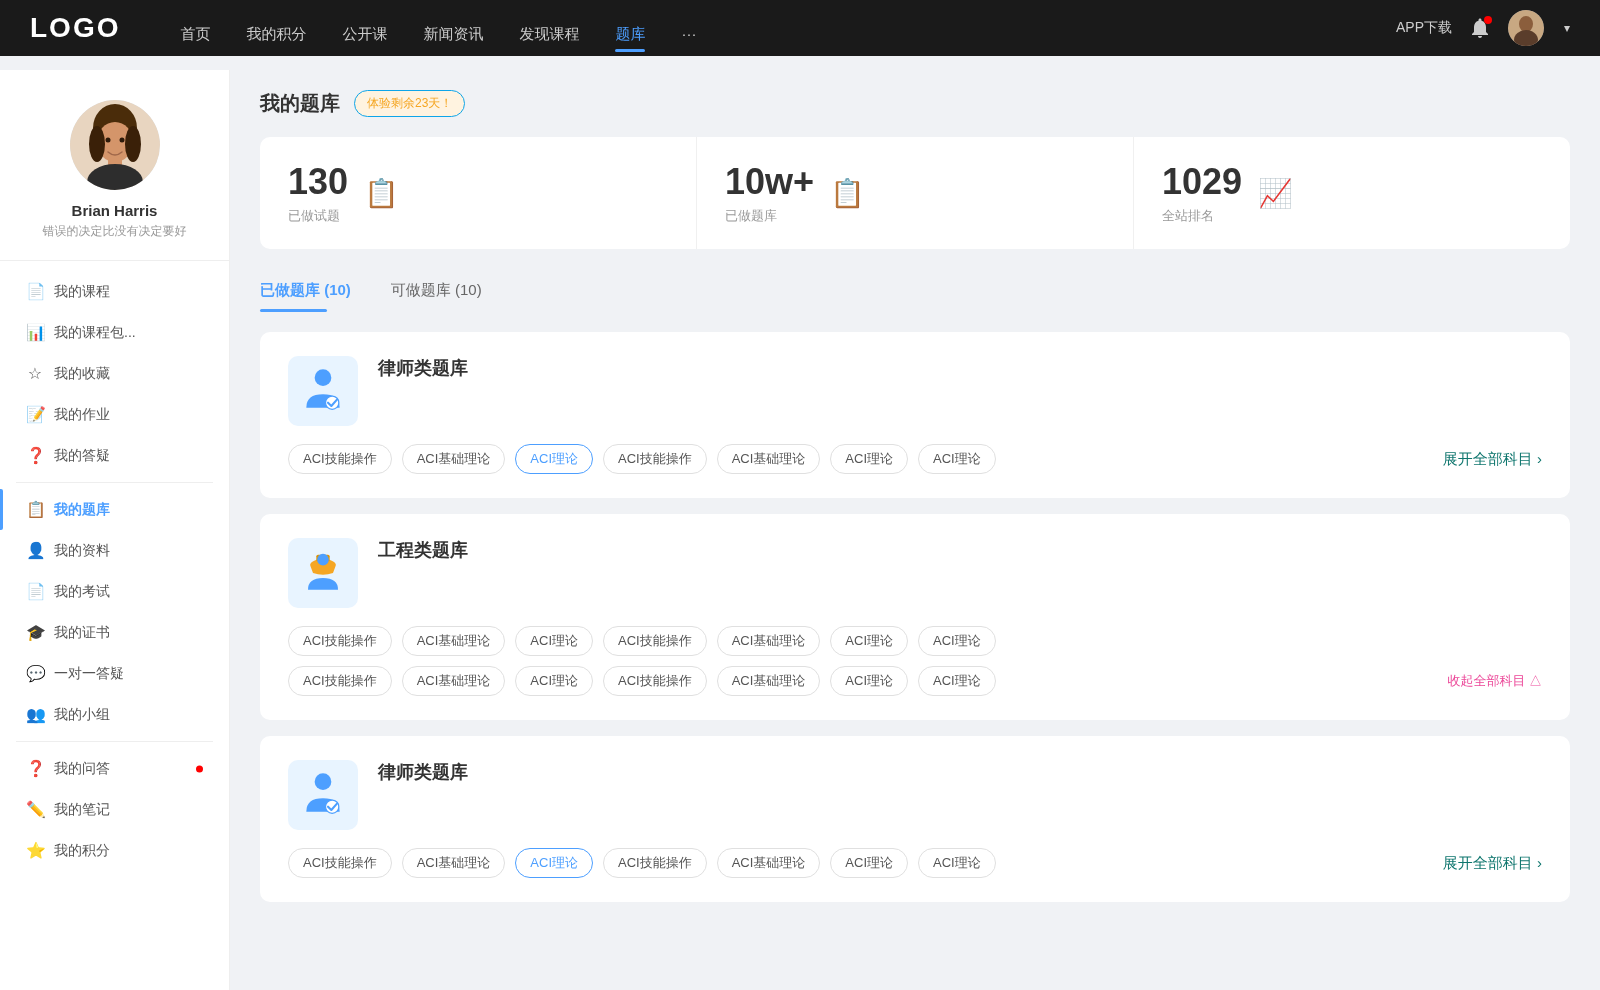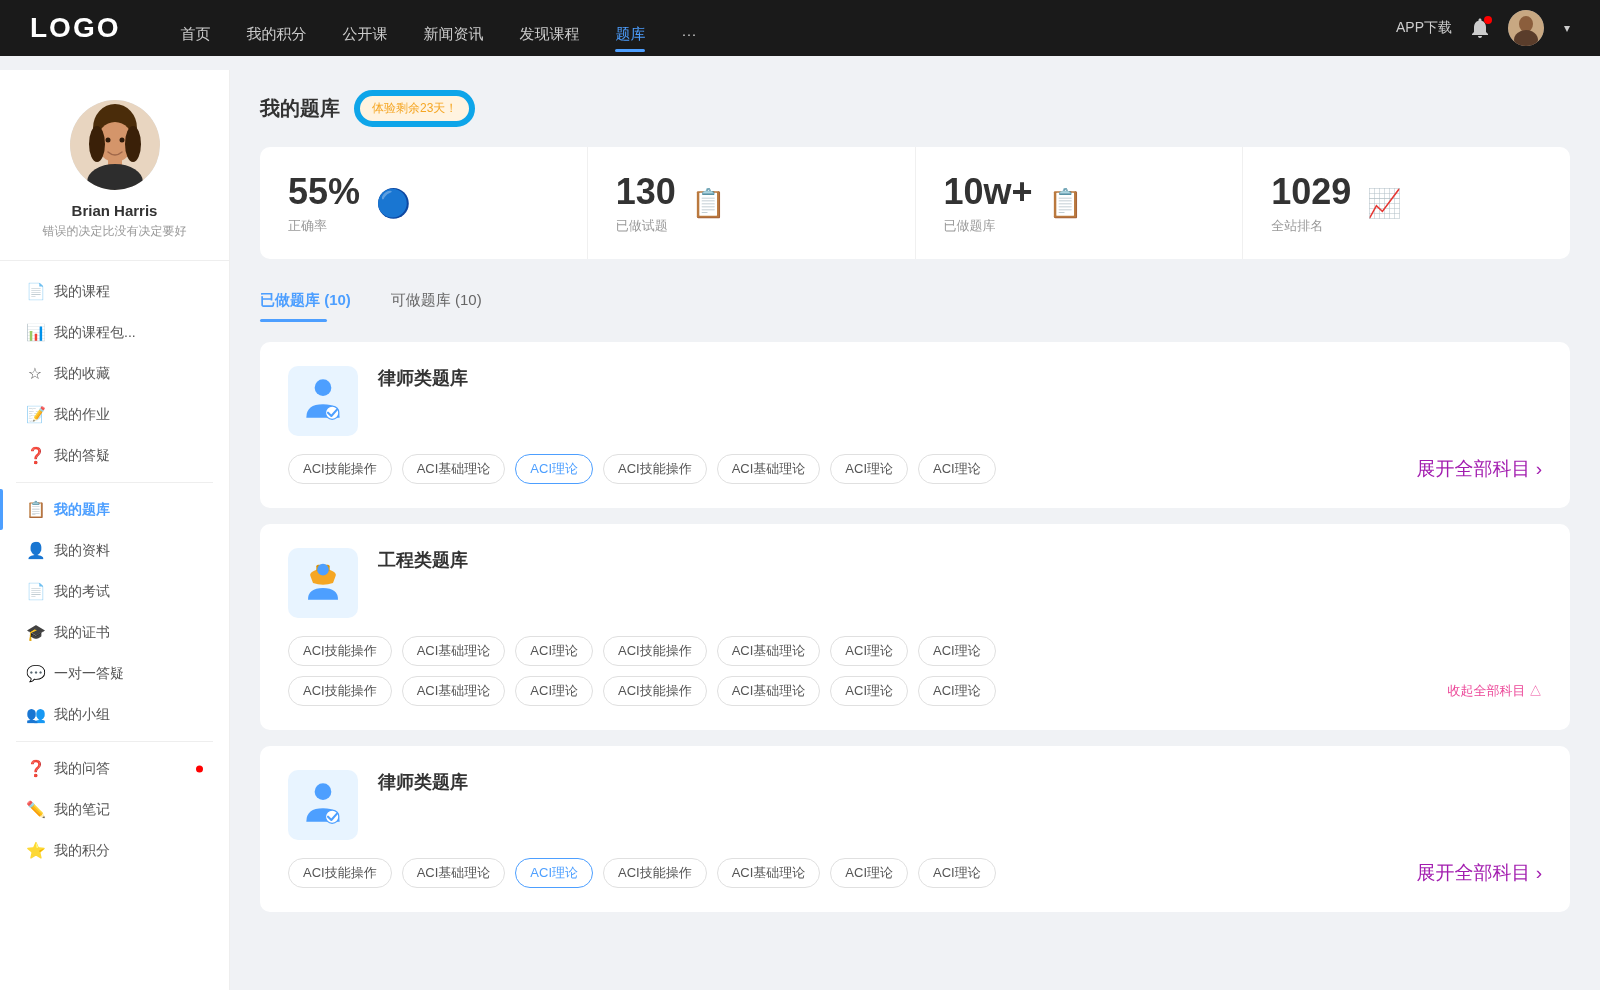--- a/index.html
+++ b/index.html
@@ -106,21 +106,21 @@
       min-height: calc(990px - 70px);
     }
 
     .page-header {
       display: flex; align-items: center; gap: 14px;
       margin-bottom: 20px;
     }
     .page-title { font-size: 20px; font-weight: 600; color: #333; }
     .trial-badge {
       background: #fff3e0; color: #f5a623; font-size: 12px;
-      padding: 4px 12px; border-radius: 20px; border: 6px solid #0ea5e9;
+      padding: 4px 12px; border-radius: 20px; border: 1px solid #0ea5e9;
     }
 
     
     .stats-row {
       display: flex; background: #fff; border-radius: 10px;
       margin-bottom: 24px; overflow: hidden;
     }
     .stat-item {
       flex: 1; padding: 24px 28px;
       border-right: 1px solid #f0f0f0;
@@ -165,21 +165,21 @@
     }
     .tag {
       font-size: 13px; color: #555;
       padding: 5px 14px; border: 1px solid #e0e0e0; border-radius: 20px;
       cursor: pointer; background: #fff;
     }
     .tag.active-tag {
       color: #4d9fff; border-color: #4d9fff; border-width: 1.5px;
     }
     .expand-btn {
-      font-size: 19px; color: #a21caf; cursor: pointer; margin-left: auto; white-space: nowrap;
+      font-size: 15px; color: #0f766e; cursor: pointer; margin-left: auto; white-space: nowrap;
     }
     .collapse-btn {
       font-size: 13px; color: #ec4899; cursor: pointer; margin-left: auto; white-space: nowrap;
     }
 
     
     .bell-svg { fill: #ccc; }
 
     
     .sidebar-divider {
@@ -310,27 +310,20 @@
       </div>
   </aside>
 
   <main class="main-content">
     <div class="page-header">
       <span class="page-title">我的题库</span>
       <span class="trial-badge">体验剩余23天！</span>
     </div>
 
     <div class="stats-row" id="stats-row">
-        <div class="stat-item">
-    <div>
-      <div class="stat-value">55%</div>
-      <div class="stat-label">正确率</div>
-    </div>
-    <span class="stat-icon">🔵</span>
-  </div>
         <div class="stat-item">
     <div>
       <div class="stat-value">130</div>
       <div class="stat-label">已做试题</div>
     </div>
     <span class="stat-icon">📋</span>
   </div>
         <div class="stat-item">
     <div>
       <div class="stat-value">10w+</div>

